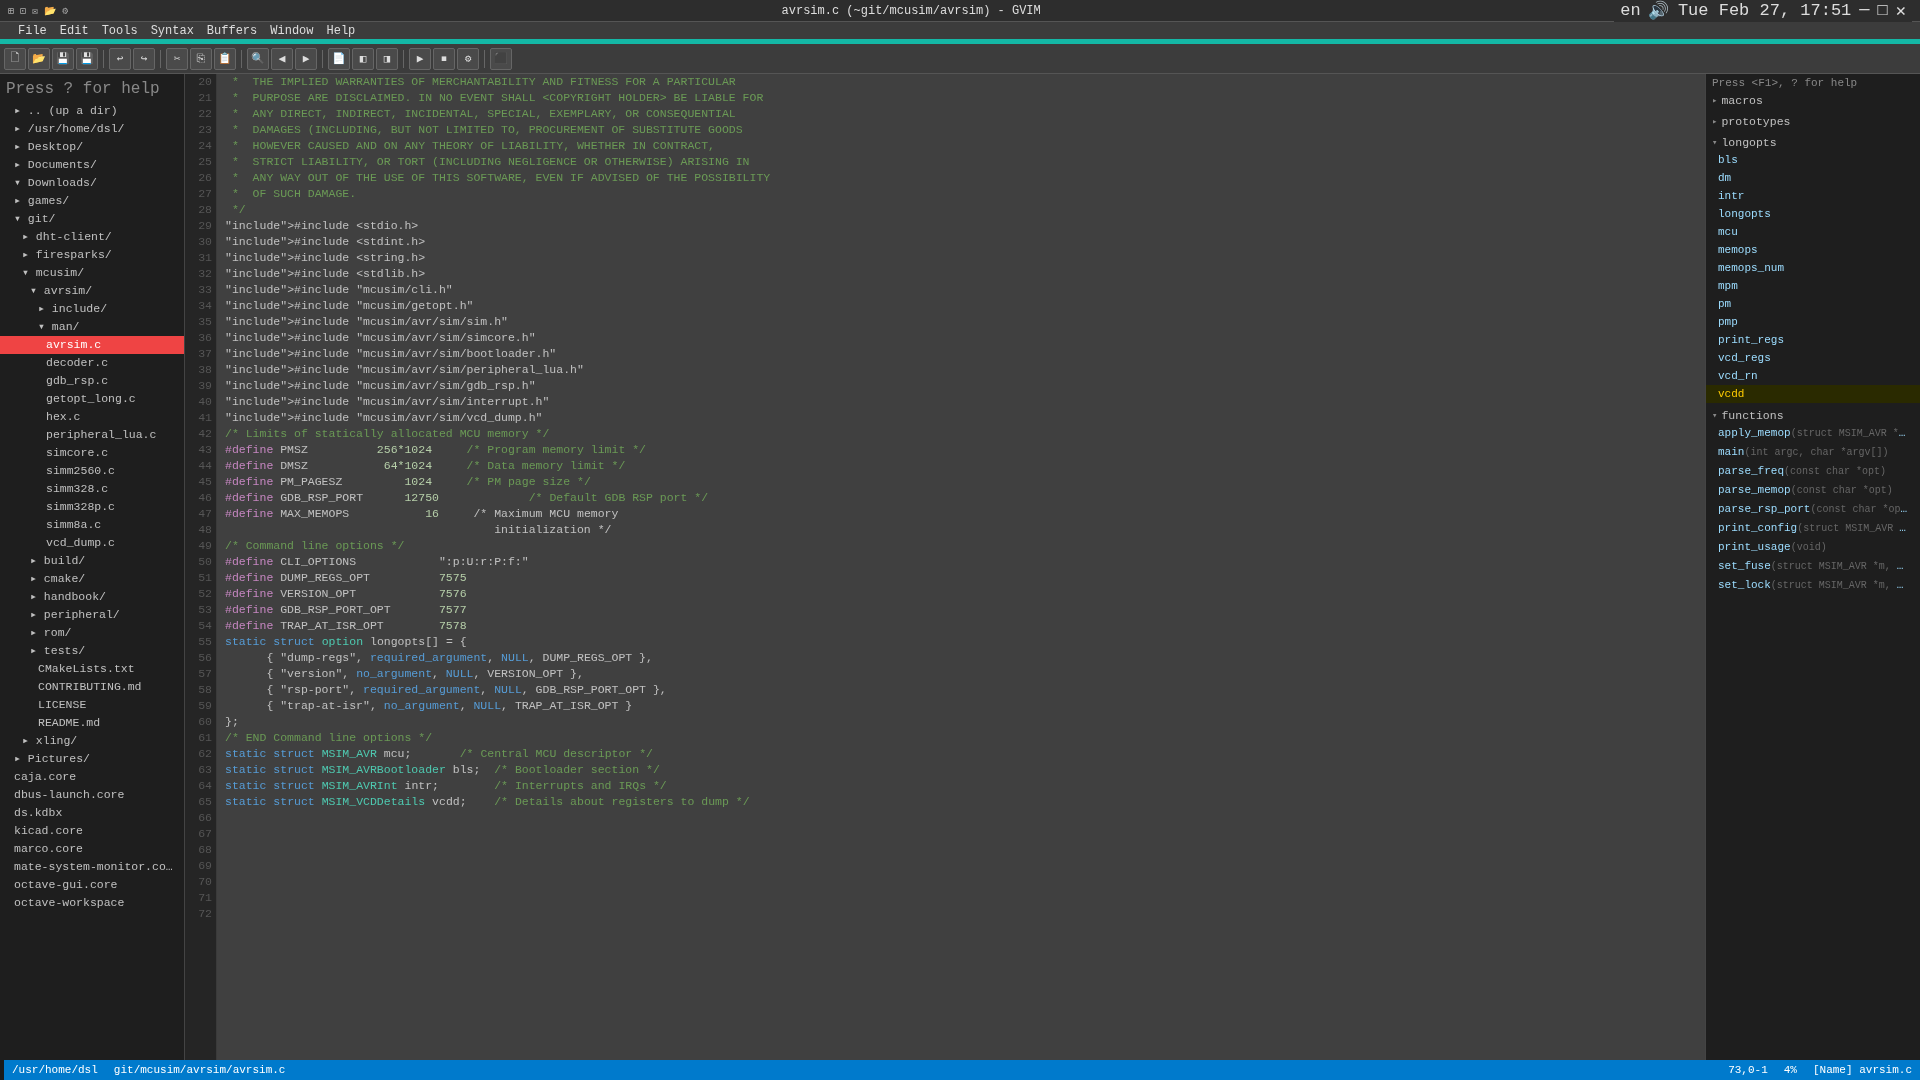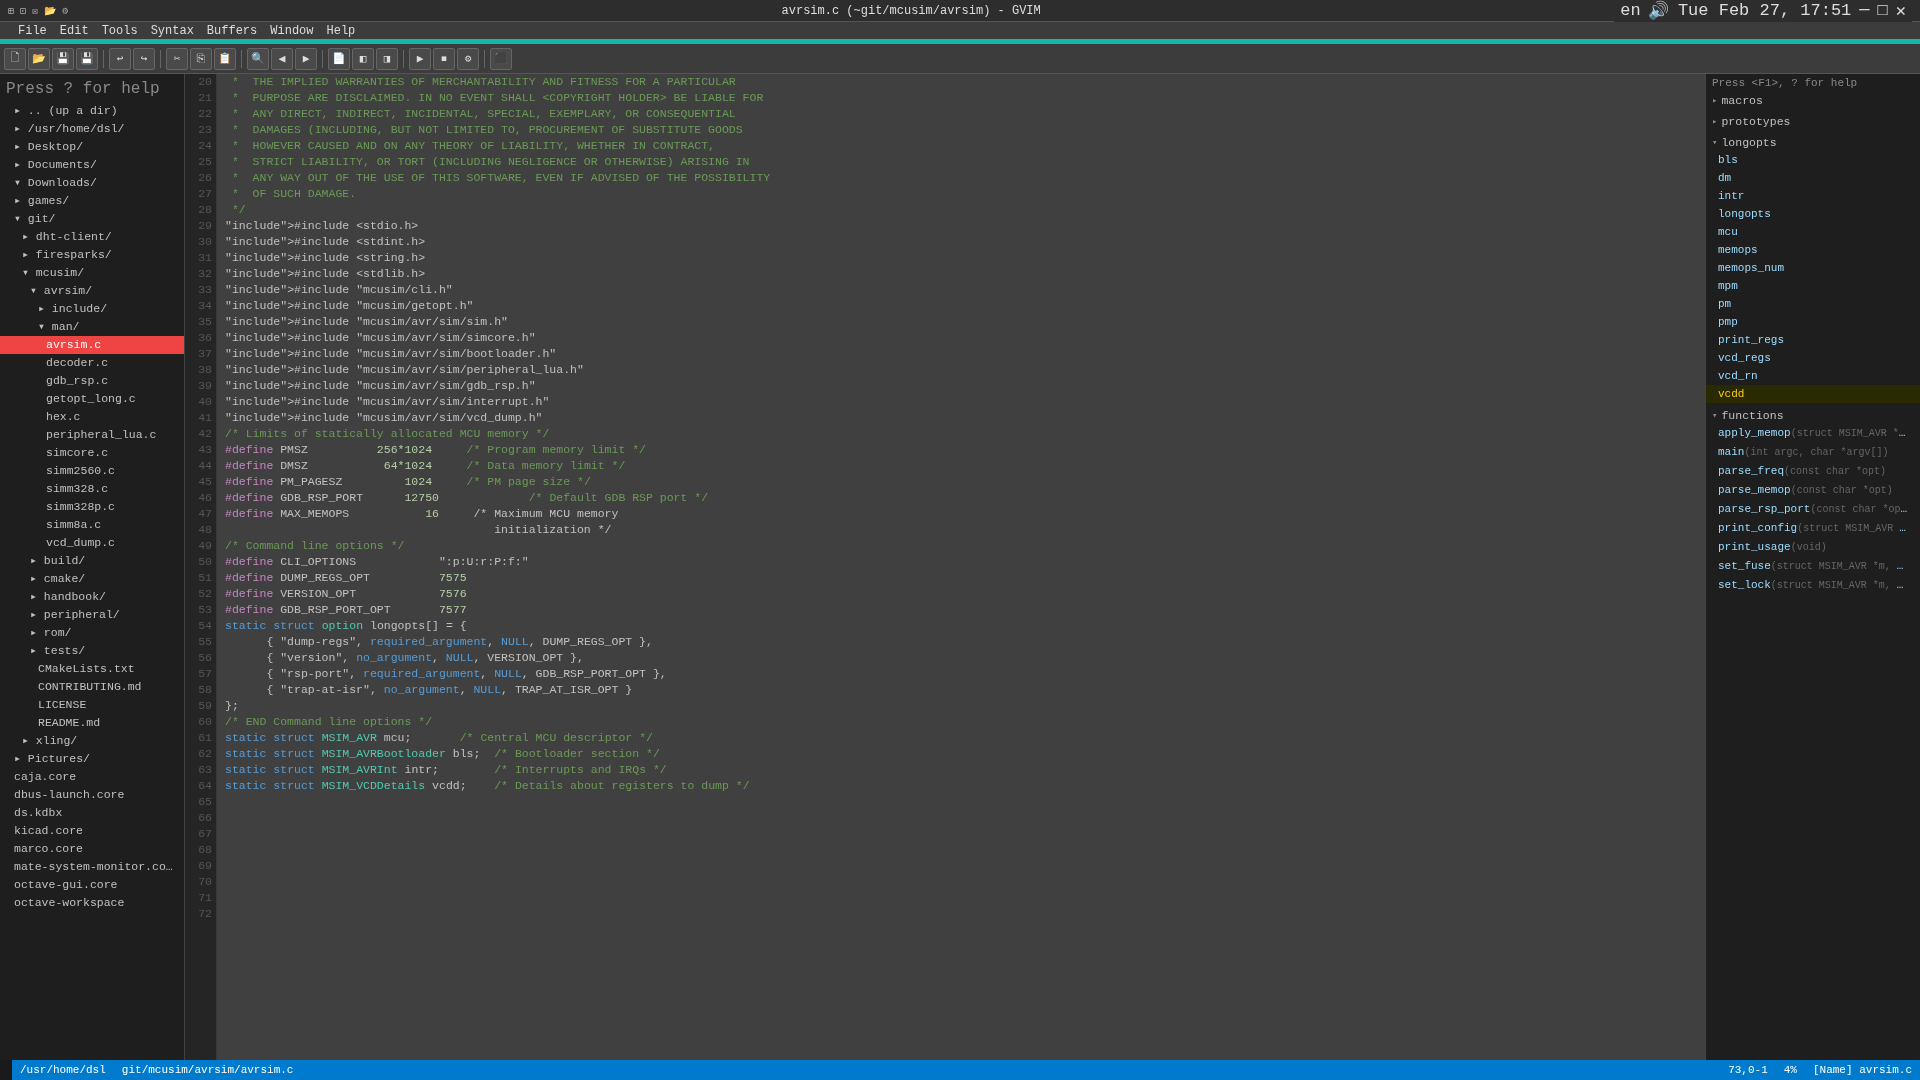--- a/index.html
+++ b/index.html
@@ -211,21 +211,21 @@
       height: 20px;
       background: #007acc;
       display: flex;
       align-items: center;
       padding: 0 8px;
       gap: 16px;
       color: #fff;
       font-size: 11px;
       position: absolute;
       bottom: 0;
-      left: 12px;
+      left: 4px;
       right: 0;
     }
     .status-left { flex: 1; display: flex; gap: 16px; }
     .status-right { display: flex; gap: 16px; }
   </style>
 </head>
 <body>
 
 <div id="title-bar">
   <div style="width:200px; display:flex; gap:4px;">
@@ -422,20 +422,21 @@
           <div class="code-line"></div>
           <div class="code-line"><span class="include">#define</span> GDB_RSP_PORT      <span class="number">12750</span>             <span class="comment">/* Default GDB RSP port */</span></div>
           <div class="code-line"><span class="include">#define</span> MAX_MEMOPS           <span class="number">16</span>     /* Maximum MCU memory</div>
           <div class="code-line">                                       initialization */</div>
           <div class="code-line"></div>
           <div class="code-line"><span class="comment">/* Command line options */</span></div>
           <div class="code-line"><span class="include">#define</span> CLI_OPTIONS            ":p:U:r:P:f:"</div>
           <div class="code-line"><span class="include">#define</span> DUMP_REGS_OPT          <span class="number">7575</span></div>
           <div class="code-line"><span class="include">#define</span> VERSION_OPT            <span class="number">7576</span></div>
           <div class="code-line"><span class="include">#define</span> GDB_RSP_PORT_OPT       <span class="number">7577</span></div>
+          <div class="code-line"><span class="include">#define</span> TRAP_AT_ISR_OPT        <span class="number">7578</span></div>
           <div class="code-line"></div>
           <div class="code-line"><span class="keyword">static</span> <span class="keyword">struct</span> <span class="type">option</span> longopts[] = {</div>
           <div class="code-line">      { "dump-regs", <span class="keyword">required_argument</span>, <span class="keyword">NULL</span>, DUMP_REGS_OPT },</div>
           <div class="code-line">      { "version", <span class="keyword">no_argument</span>, <span class="keyword">NULL</span>, VERSION_OPT },</div>
           <div class="code-line">      { "rsp-port", <span class="keyword">required_argument</span>, <span class="keyword">NULL</span>, GDB_RSP_PORT_OPT },</div>
           <div class="code-line">      { "trap-at-isr", <span class="keyword">no_argument</span>, <span class="keyword">NULL</span>, TRAP_AT_ISR_OPT }</div>
           <div class="code-line">};</div>
           <div class="code-line"><span class="comment">/* END Command line options */</span></div>
           <div class="code-line"></div>
           <div class="code-line"><span class="keyword">static</span> <span class="keyword">struct</span> <span class="type">MSIM_AVR</span> mcu;       <span class="comment">/* Central MCU descriptor */</span></div>

